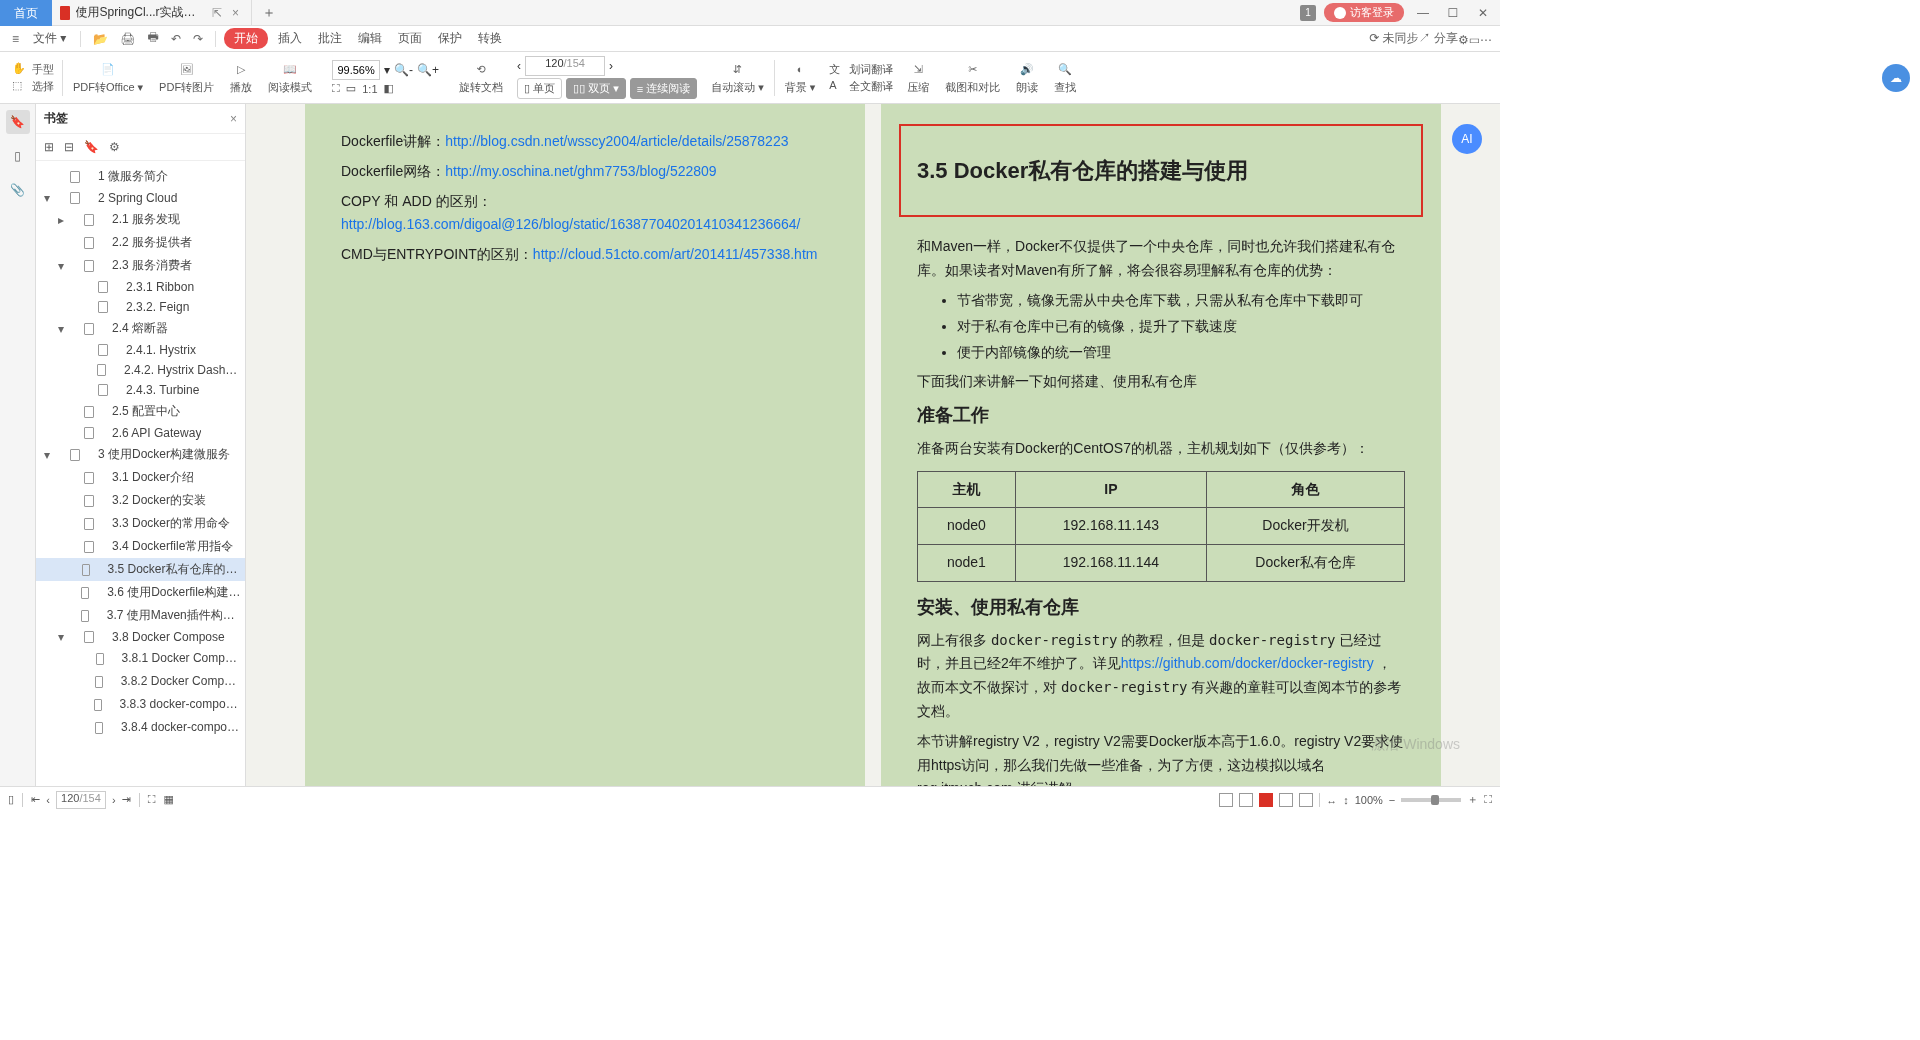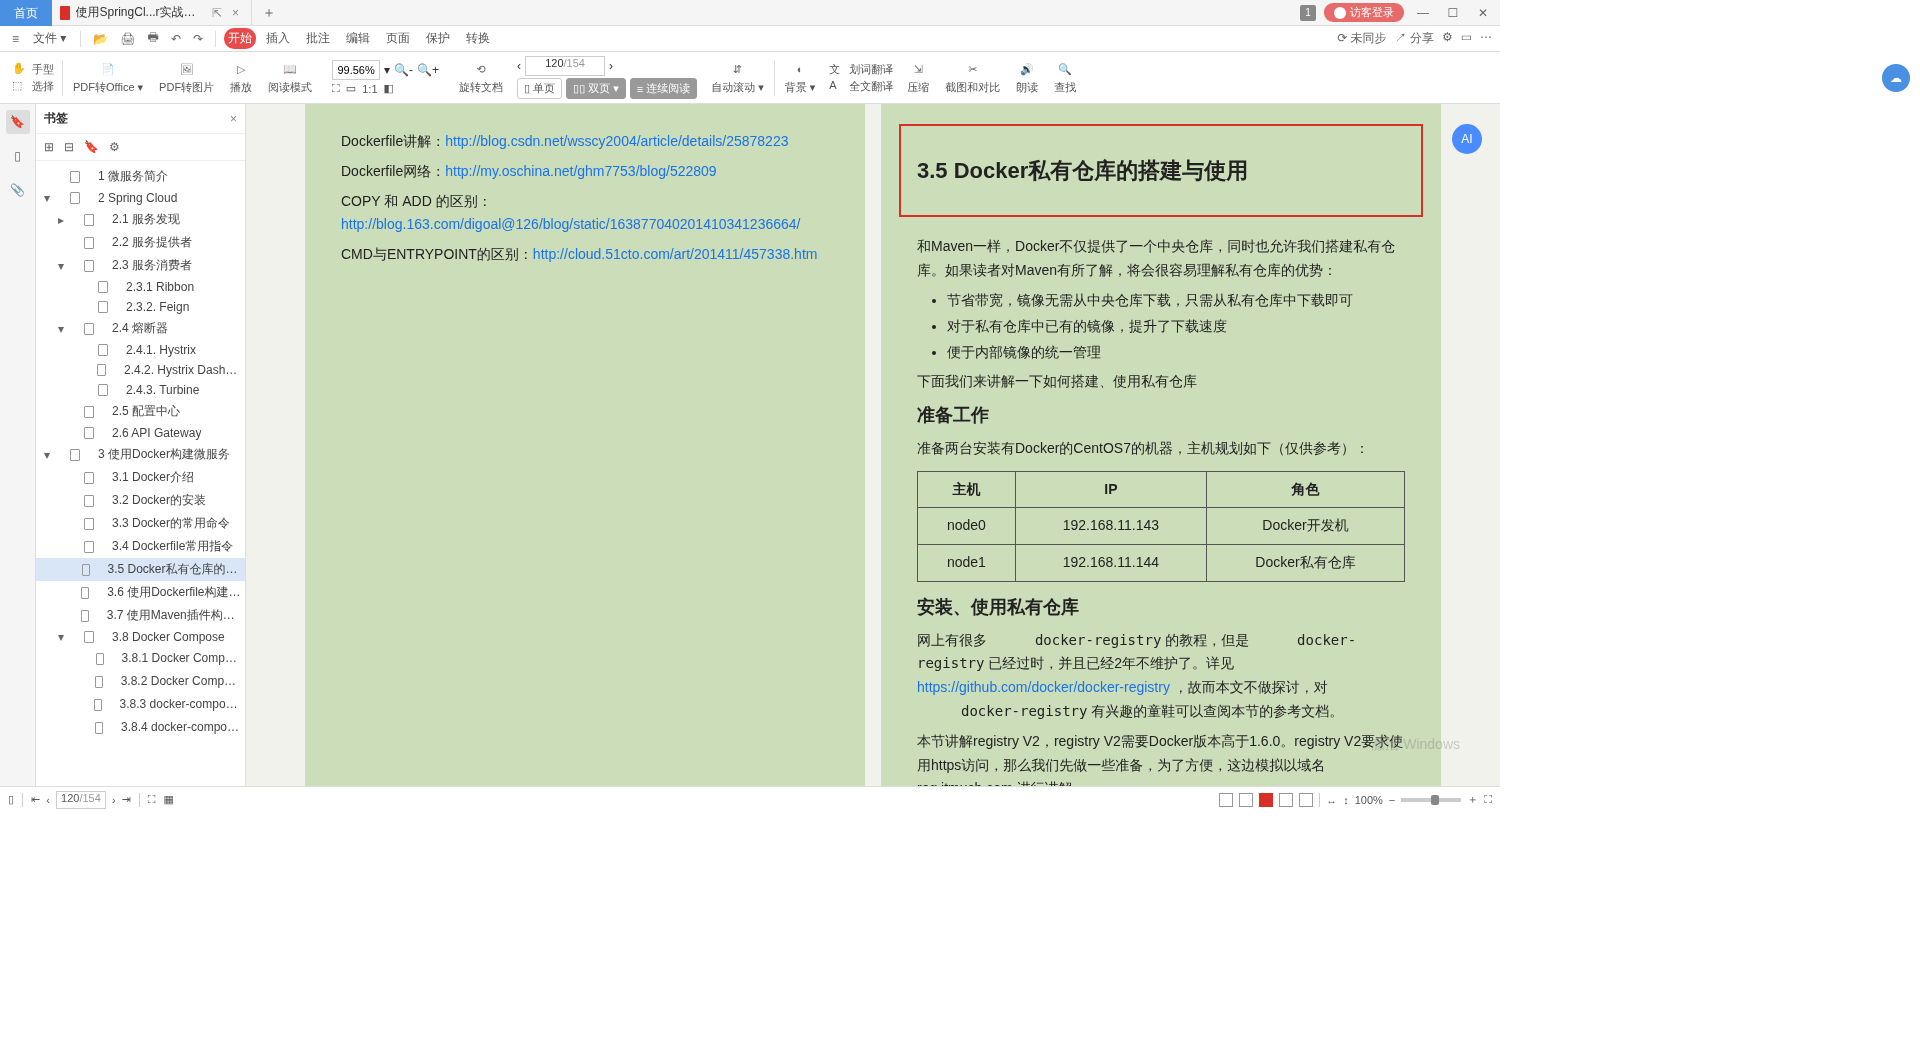--- a/index.html
+++ b/index.html
@@ -17,22 +17,22 @@
 .badge1 { background: #888; color: #fff; width: 16px; height: 16px; text-align: center; line-height: 16px; border-radius: 2px; font-size: 10px; }
 .login-badge { background: #e76b6b; color: #fff; border-radius: 9px; padding: 2px 10px; display: flex; align-items: center; gap: 4px; font-size: 11px; justify-content: center; }
 .login-badge .avatar { width: 12px; height: 12px; background: #fff; border-radius: 50%; }
 .win-btn { width: 22px; text-align: center; color: #666; }
 
 
 .menubar { height: 26px; display: flex; align-items: center; padding: 0 8px; gap: 4px; border-bottom: 1px solid #ddd; }
 .menubar .mico { color: #666; padding: 0 4px; }
 .menubar .sep { width: 1px; height: 16px; background: #ddd; margin: 0 4px; }
 .menubar .mitem { padding: 0 6px; color: #555; }
-.menubar .mitem-red { background: #e94b4b; color: #fff; border-radius: 10px; padding: 2px 4px; text-align: center; }
-.menubar-right { margin-left: auto; display: flex; align-items: flex-start; gap: 8px; color: #666; }
+.menubar .mitem-red { background: #e94b4b; color: #fff; border-radius: 10px; padding: 2px 10px; text-align: center; }
+.menubar-right { margin-left: auto; display: flex; align-items: flex-end; gap: 0; color: #666; }
 
 
 .ribbon { height: 52px; display: flex; align-items: center; padding: 0 8px; border-bottom: 1px solid #ddd; gap: 4px; }
 .rgroup { display: flex; flex-direction: column; align-items: center; gap: 2px; padding: 0 6px; font-size: 11px; color: #555; }
 .rgroup .ico { width: 18px; height: 18px; display: flex; align-items: center; justify-content: center; color: #666; }
 .rgroup-row { display: flex; flex-direction: column; gap: 2px; padding: 0 4px; }
 .rrow { display: flex; align-items: center; gap: 6px; font-size: 11px; color: #555; }
 .rrow .ico { width: 14px; height: 14px; }
 .zoom-box { display: flex; align-items: center; gap: 4px; padding: 0 6px; }
 .zoom-input { width: 48px; height: 20px; border: 1px solid #ccc; text-align: center; font-size: 11px; }
@@ -68,25 +68,25 @@
 
 
 .docarea { flex: 1; background: #f2f2ed; overflow: auto; display: flex; gap: 16px; padding: 0 12px; justify-content: center; position: relative; }
 .page { width: 560px; background: #cbddb9; margin: 0; padding: 20px 36px 20px 36px; font-size: 14px; line-height: 1.7; color: #222; position: relative; flex-shrink: 0; }
 .page a { color: #1a73e8; text-decoration: none; }
 .page p { margin: 6px 0; }
 .page h2 { font-size: 22px; font-weight: bold; margin: 14px 0; }
 .page h3 { font-size: 18px; font-weight: bold; margin: 6px 0; }
 .highlight-box { border: 2px solid #d93025; padding: 12px 16px; margin: 0 -18px 18px -18px; }
 .page ul { padding-left: 26px; margin: 6px 0; }
-.page li { margin: 2px 4px; }
+.page li { margin: 2px 14px; }
 .page table { border-collapse: collapse; width: 100%; margin: 10px 0; }
 .page th, .page td { border: 1px solid #555; padding: 6px 10px; text-align: center; }
 .page th { font-weight: bold; }
-.page code { font-family: Consolas, monospace; margin-left: 44px; }
+.page code { font-family: Consolas, monospace; }
 
 
 .ai-float { position: absolute; right: 18px; top: 20px; width: 30px; height: 30px; background: #4a8cff; border-radius: 50%; color: #fff; display: flex; align-items: center; justify-content: center; font-size: 12px; }
 
 
 .statusbar { height: 26px; border-top: 1px solid #ddd; display: flex; align-items: center; padding: 0 8px; gap: 8px; font-size: 11px; color: #555; }
 .statusbar .sep { width: 1px; height: 14px; background: #ccc; }
 .statusbar .pager { display: flex; align-items: center; gap: 6px; }
 .statusbar .pagein { width: 50px; height: 18px; border: 1px solid #ccc; text-align: center; font-size: 11px; }
 .statusbar-right { margin-left: auto; display: flex; align-items: center; gap: 6px; }

